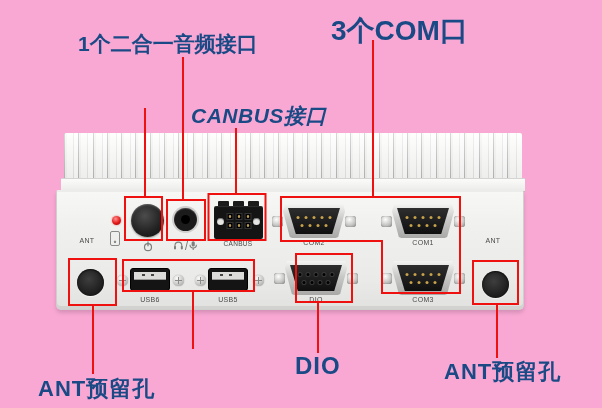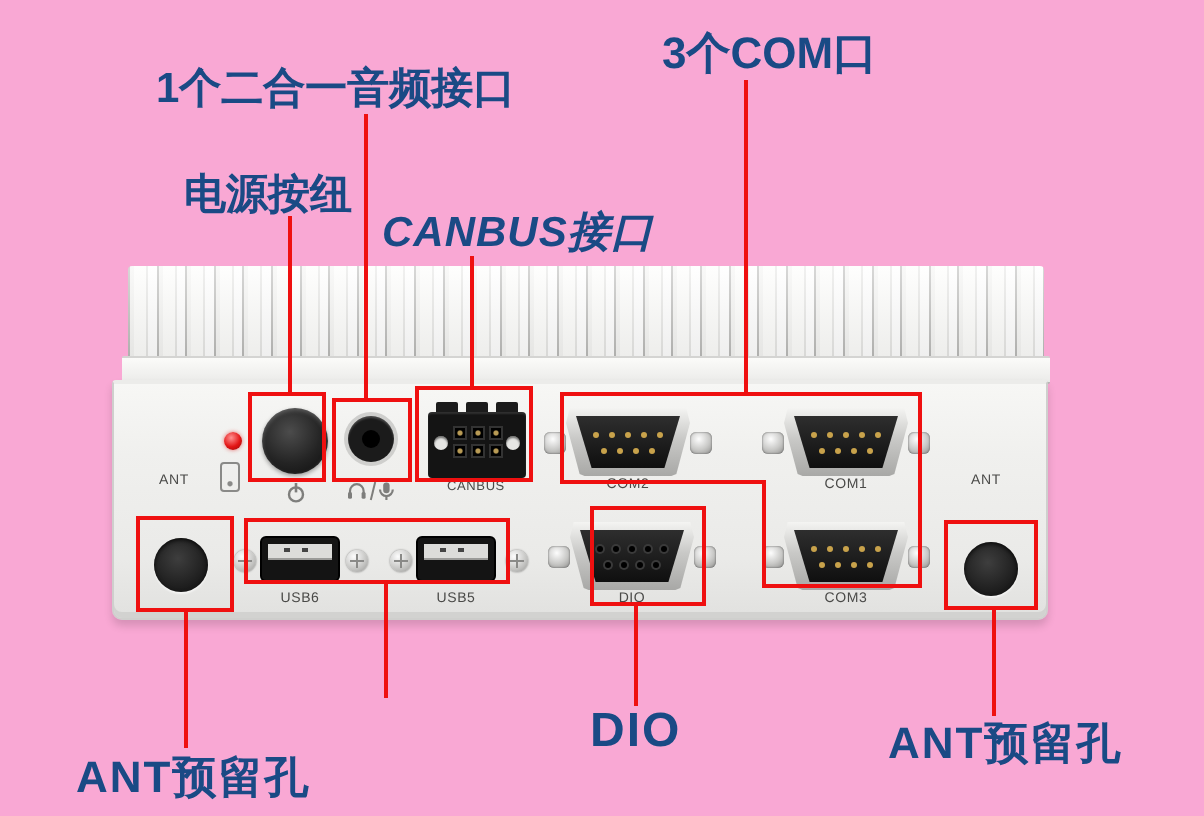--- a/index.html
+++ b/index.html
@@ -88,21 +88,21 @@
   .ant-hole{position:absolute;border-radius:50%;
     background:radial-gradient(circle at 44% 38%,#3e3e3e,#1b1b1b 70%);
     box-shadow:0 1px 1px rgba(255,255,255,0.6), inset 0 1px 2px rgba(0,0,0,0.7);}
 
   
   .overlay{position:absolute;left:0;top:0;pointer-events:none;}
   .ann{position:absolute;font-weight:bold;color:#1a4a85;white-space:nowrap;}
   .a-audio{left:78px;top:30px;font-size:21px;}
   .a-power{left:92px;top:83px;font-size:21px;}
   .a-canbus{left:191px;top:102px;font-size:21px;letter-spacing:0.5px;font-style:italic;}
-  .a-com{left:331px;top:12px;font-size:22px;}
+  .a-com{left:331px;top:12px;font-size:28px;}
   .a-antl{left:38px;top:374px;font-size:22px;letter-spacing:1px;}
   .a-usb{left:144px;top:347px;font-size:24px;}
   .a-dio{left:295px;top:352px;font-size:24px;letter-spacing:1px;}
   .a-antr{left:444px;top:357px;font-size:22px;letter-spacing:1px;}
 </style>
 </head>
 <body>
 
 <div class="canvas">
 
@@ -278,19 +278,18 @@
       <line x1="236" y1="128" x2="236" y2="194"></line>
       <line x1="373" y1="40" x2="373" y2="197"></line>
       <line x1="93" y1="305" x2="93" y2="374"></line>
       <line x1="193" y1="291" x2="193" y2="349"></line>
       <line x1="318" y1="302" x2="318" y2="353"></line>
       <line x1="497" y1="304" x2="497" y2="358"></line>
     </g>
   </svg>
 
   <div class="ann a-audio">1个二合一音频接口</div>
-  <div class="ann a-power">电源按纽</div>
   <div class="ann a-canbus">CANBUS接口</div>
   <div class="ann a-com">3个COM口</div>
   <div class="ann a-antl">ANT预留孔</div>
   <div class="ann a-dio">DIO</div>
   <div class="ann a-antr">ANT预留孔</div>
 </div>
 
 </body></html>

